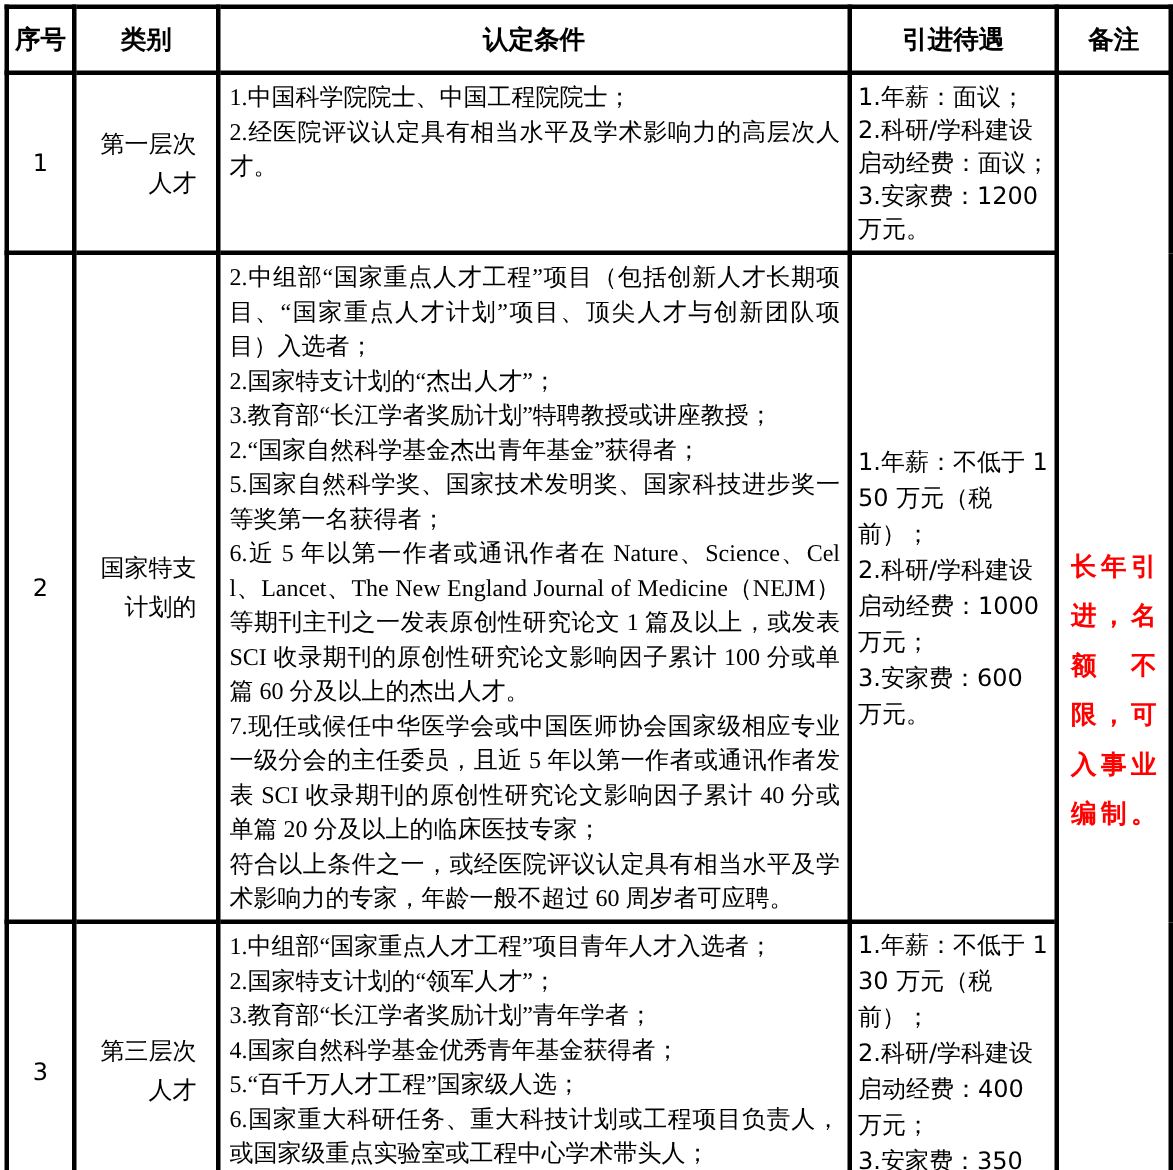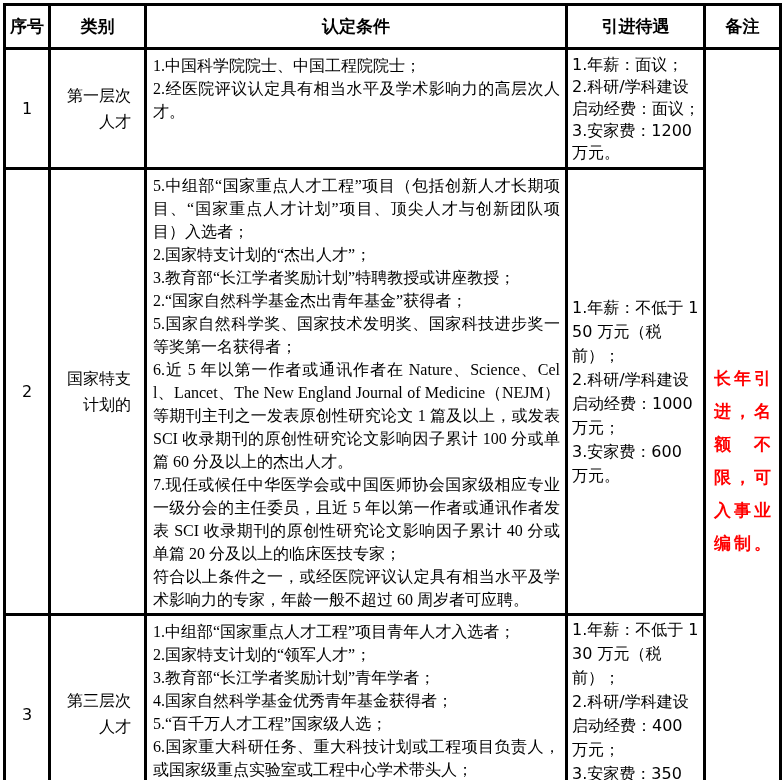--- a/index.html
+++ b/index.html
@@ -104,21 +104,21 @@
           <div class="para">1.年薪：面议；</div>
           <div class="para">2.科研/学科建设启动经费：面议；</div>
           <div class="para">3.安家费：1200 万元。</div>
         </td>
       <td class="c-remark" rowspan="3">长年引进，名额不限，可入事业编制。</td>
     </tr>
     <tr class="r2">
       <td class="c-no">2</td>
       <td class="c-cat">国家特支计划的</td>
       <td class="c-cond">
-          <div class="para">5.中组部“国家重点人才工程”项目（包括创新人才长期项目、“国家重点人才计划”项目、顶尖人才与创新团队项目）入选者；</div>
+          <div class="para">2.中组部“国家重点人才工程”项目（包括创新人才长期项目、“国家重点人才计划”项目、顶尖人才与创新团队项目）入选者；</div>
           <div class="para">2.国家特支计划的“杰出人才”；</div>
           <div class="para">3.教育部“长江学者奖励计划”特聘教授或讲座教授；</div>
           <div class="para">2.“国家自然科学基金杰出青年基金”获得者；</div>
           <div class="para">5.国家自然科学奖、国家技术发明奖、国家科技进步奖一等奖第一名获得者；</div>
           <div class="para">6.近 5 年以第一作者或通讯作者在 Nature、Science、Cell、Lancet、The New England Journal of Medicine（NEJM）等期刊主刊之一发表原创性研究论文 1 篇及以上，或发表 SCI 收录期刊的原创性研究论文影响因子累计 100 分或单篇 60 分及以上的杰出人才。</div>
           <div class="para">7.现任或候任中华医学会或中国医师协会国家级相应专业一级分会的主任委员，且近 5 年以第一作者或通讯作者发表 SCI 收录期刊的原创性研究论文影响因子累计 40 分或单篇 20 分及以上的临床医技专家；</div>
           <div class="para">符合以上条件之一，或经医院评议认定具有相当水平及学术影响力的专家，年龄一般不超过 60 周岁者可应聘。</div>
         </td>
       <td class="c-ben">
           <div class="para">1.年薪：不低于 150 万元（税前）；</div>

